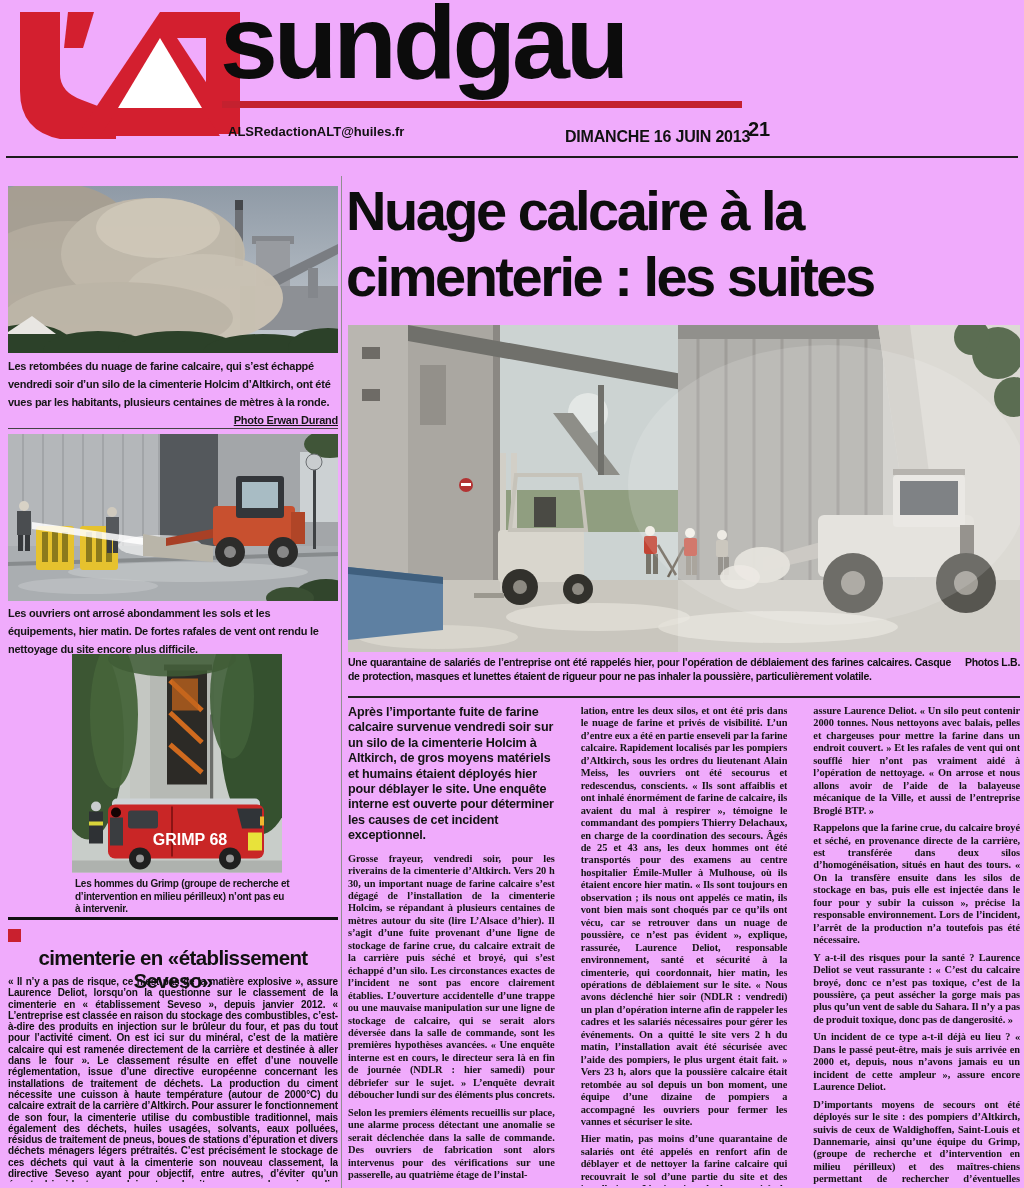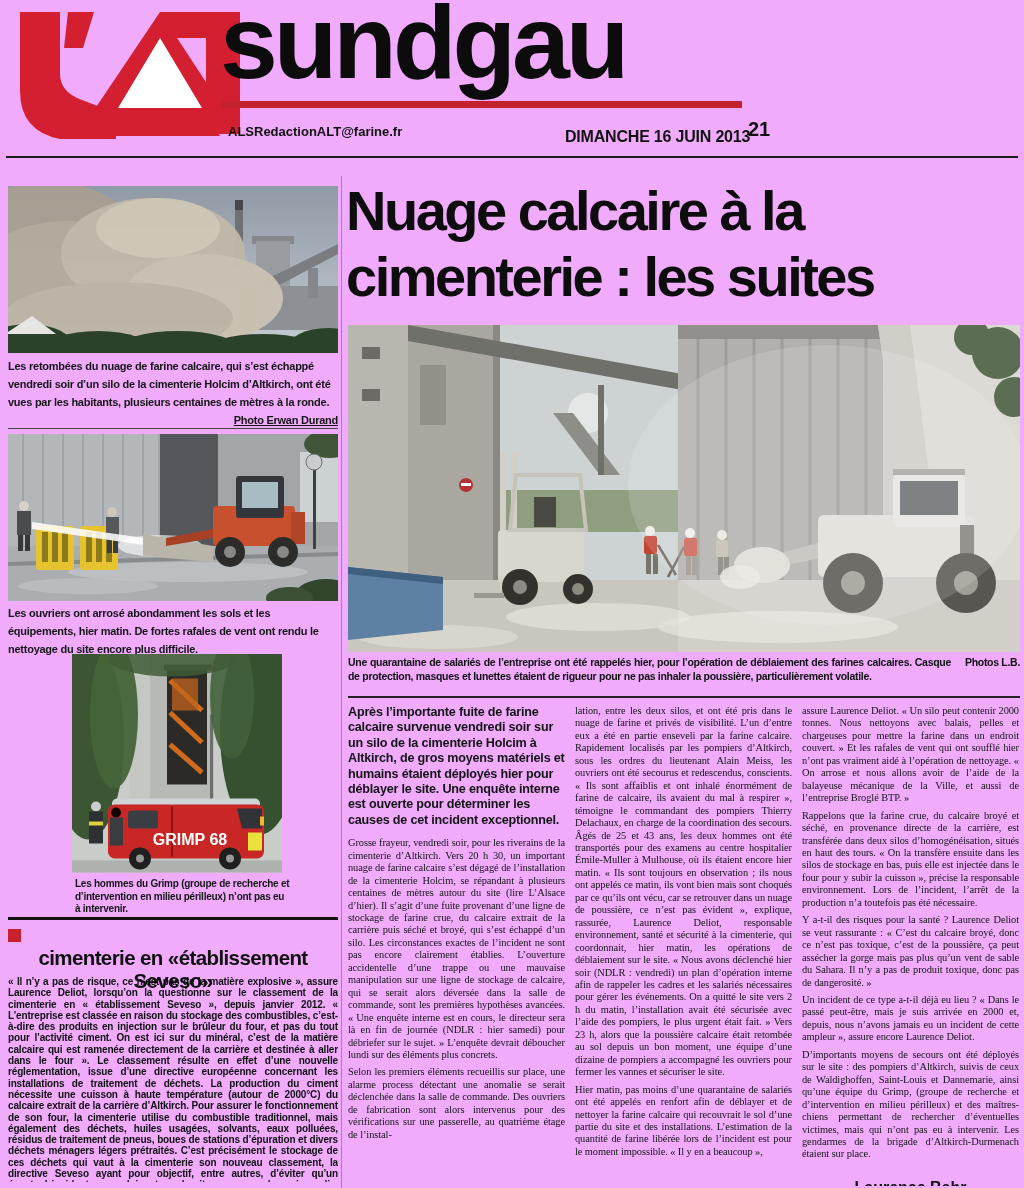--- a/index.html
+++ b/index.html
@@ -38,48 +38,48 @@
   .vrule{position:absolute;left:341px;top:176px;width:1px;height:1012px;background:#909090;}
   
   .article{position:absolute;left:348px;top:176px;width:672px;}
   .headline{position:absolute;top:2px;left:-2px;width:676px;font-weight:bold;font-size:56px;
         line-height:66px;letter-spacing:-2.5px;color:#0d0d0d;}
   .mphoto{position:absolute;top:149px;left:0;}
   .mcap{position:absolute;top:480px;left:0;width:672px;font-weight:bold;font-size:10.5px;
         line-height:13.5px;letter-spacing:-0.3px;text-align:justify;}
   .mcap .pcredit{float:right;margin-left:14px;}
   .arule{position:absolute;top:520px;left:0;width:672px;height:1.5px;background:#222;}
-  .cols{position:absolute;top:529px;left:0;width:672px;height:481px;display:flex;gap:10px;}
+  .cols{position:absolute;top:529px;left:0;width:672px;height:481px;display:flex;gap:26px;}
   .col{width:217px;height:481px;overflow:hidden;}
   .intro{font-weight:bold;font-size:12.6px;line-height:15.4px;letter-spacing:-0.2px;
         margin:0 0 9px 0;color:#141414;}
   .col p.body{font-family:"Liberation Serif",serif;font-size:10.4px;line-height:12.45px;
         letter-spacing:-0.08px;text-align:justify;margin:0 0 5px 0;color:#151515;
-        -webkit-hyphens:auto;hyphens:auto;}
+        -webkit-hyphens:auto;hyphens:auto;font-weight:bold;}
   .byline{text-align:center;font-weight:bold;font-size:16px;margin-top:18px;}
 </style>
 </head>
 <body>
 
 <div class="page">
 
   <svg class="logo" viewBox="0 0 300 140" aria-hidden="true">
     <g fill="#d31f2f">
       <path d="M12,6 h40 v62 q0,18 22,26 l34,13 v26 h-56 q-40,-8 -40,-48 Z"></path>
       <path d="M60,6 h26 l-11,36 h-19 Z"></path>
       <polygon points="70,128 152,6 232,128"></polygon>
       <rect x="152" y="6" width="80" height="26"></rect>
       <rect x="198" y="6" width="34" height="122"></rect>
     </g>
     <polygon fill="#ffffff" points="110,102 152,32 194,102"></polygon>
     <path fill="#d31f2f" d="M104,112 h96 l12,18 h-120 Z"></path>
   </svg>
   <div class="section-title">sundgau</div>
   <div class="red-bar"></div>
-  <div class="mast-email">ALSRedactionALT@farine.fr</div>
+  <div class="mast-email">ALSRedactionALT@huiles.fr</div>
   <div class="mast-date">DIMANCHE 16 JUIN 2013</div>
   <div class="mast-page">21</div>
   <div class="mast-rule"></div>
 
   <div class="leftcol">
 
     <svg class="lphoto ph1" viewBox="0 0 330 167" width="330" height="167">
       <defs>
           <linearGradient id="sky1" x1="0" y1="0" x2="0" y2="1">
         <stop offset="0" stop-color="#8f9aa6"></stop>

